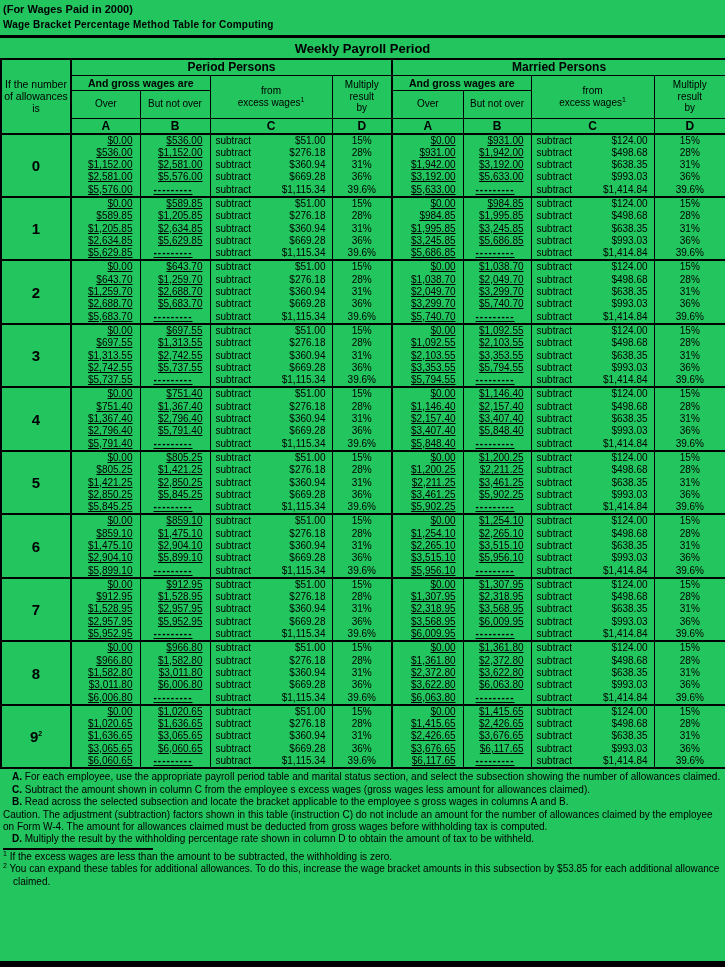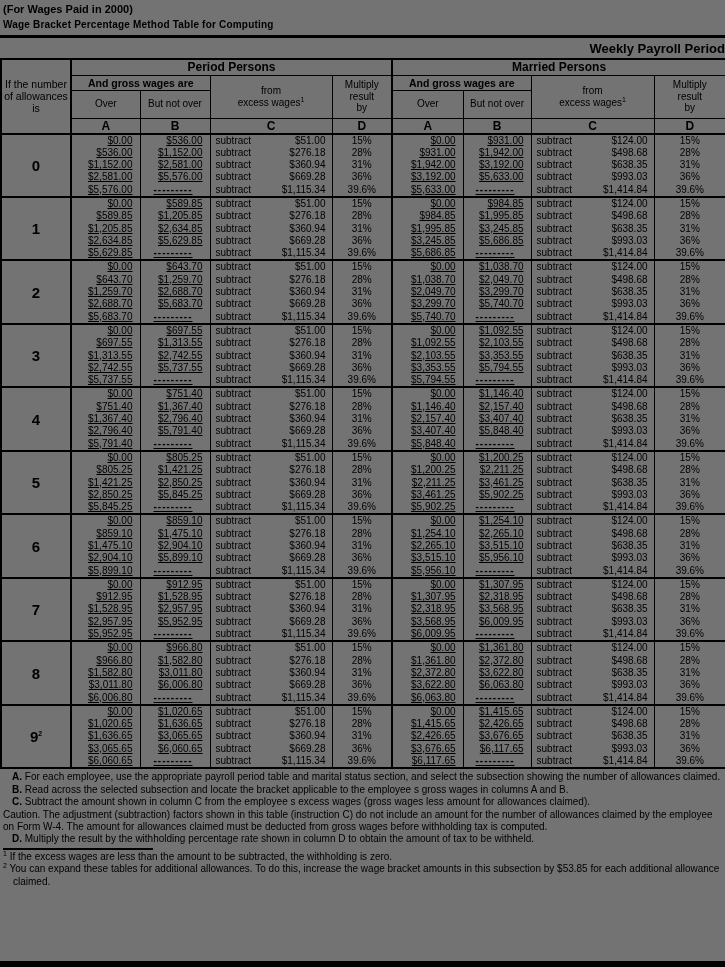--- a/index.html
+++ b/index.html
@@ -1,27 +1,27 @@
 <!DOCTYPE html>
 <html><head>
 <meta charset="utf-8">
 <style>
   * { box-sizing: border-box; }
   html,body { margin:0; padding:0; background:#e8e8e8; }
   .page {
-    width:725px; height:967px; margin:0 auto; background:#737373; color:#000;
+    width:725px; height:967px; margin:0 auto; background:#22c55e; color:#000;
     font-family:"Liberation Sans", sans-serif; position:relative; overflow:hidden;
     padding:2px 0 16px 0;
   }
   .topblock { padding:1px 3px 0 3px; }
   .wages-note { font-size:11px; font-weight:bold; line-height:13px; }
   .title-1 { font-size:10px; font-weight:bold; line-height:17px; letter-spacing:.2px; }
   .title-2 { font-size:17px; font-weight:bold; line-height:20px; letter-spacing:.2px; }
   .title-rule { height:0; border-top:3px solid #000; margin:2px 0 1px 0; }
-  .period { text-align:right; font-size:13px; font-weight:bold; padding:2px 0 2px 0; }
+  .period { text-align:center; font-size:13px; font-weight:bold; padding:2px 0 2px 0; }
 
   table.tax { border-collapse:collapse; width:725px; table-layout:fixed; }
   table.tax { border:2px solid #000; }
   table.tax td, table.tax th { border:1px solid #000; padding:0; vertical-align:middle; }
   .allow-hdr, .allow-cell { border-right-width:2px !important; }
   .married-start { border-left-width:2px !important; }
   tr.bracket td { border-top-width:2px; }
   thead tr.letters td { border-bottom-width:2px; }
 
   thead .sec { font-size:12px; font-weight:bold; text-align:center; height:16px; }
@@ -1008,22 +1008,22 @@
             <div class="bline">31%</div>
             <div class="bline">36%</div>
             <div class="bline">39.6%</div>
           </td>
         </tr>
       </tbody>
   </table>
 
   <div class="instr">
     <p class="ind"><b>A.</b> <span>For each employee, use the appropriate payroll period table and marital status section, and select the subsection showing the number of allowances claimed.</span></p>
+    <p class="ind"><b>C.</b> <span>Subtract the amount shown in column C from the employee s excess wages (gross wages less amount for allowances claimed).</span></p>
     <p class="ind"><b>B.</b> <span>Read across the selected subsection and locate the bracket applicable to the employee s gross wages in columns A and B.</span></p>
-    <p class="ind"><b>C.</b> <span>Subtract the amount shown in column C from the employee s excess wages (gross wages less amount for allowances claimed).</span></p>
     <p><span>Caution.</span> <span>The adjustment (subtraction) factors shown in this table (instruction C) do not include an amount for the number of allowances claimed by the employee on Form W-4. The amount for allowances claimed must be deducted from gross wages before withholding tax is computed.</span></p>
     <p class="ind"><b>D.</b> <span>Multiply the result by the withholding percentage rate shown in column D to obtain the amount of tax to be withheld.</span></p>
     <div class="fn-rule"></div>
     <p class="fn"><sup>1</sup> <span>If the excess wages are less than the amount to be subtracted, the withholding is zero.</span></p>
     <p class="fn"><sup>2</sup> <span>You can expand these tables for additional allowances. To do this, increase the wage bracket amounts in this subsection by $53.85 for each additional allowance claimed.</span></p>
   </div>
 
   <div class="bottom-bar"></div>
 </div>
 

